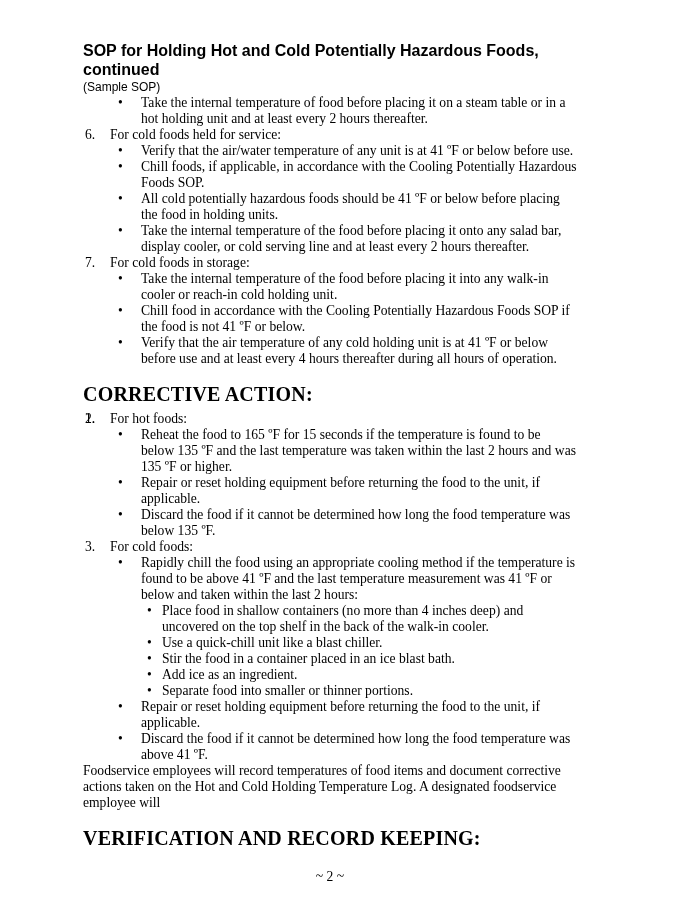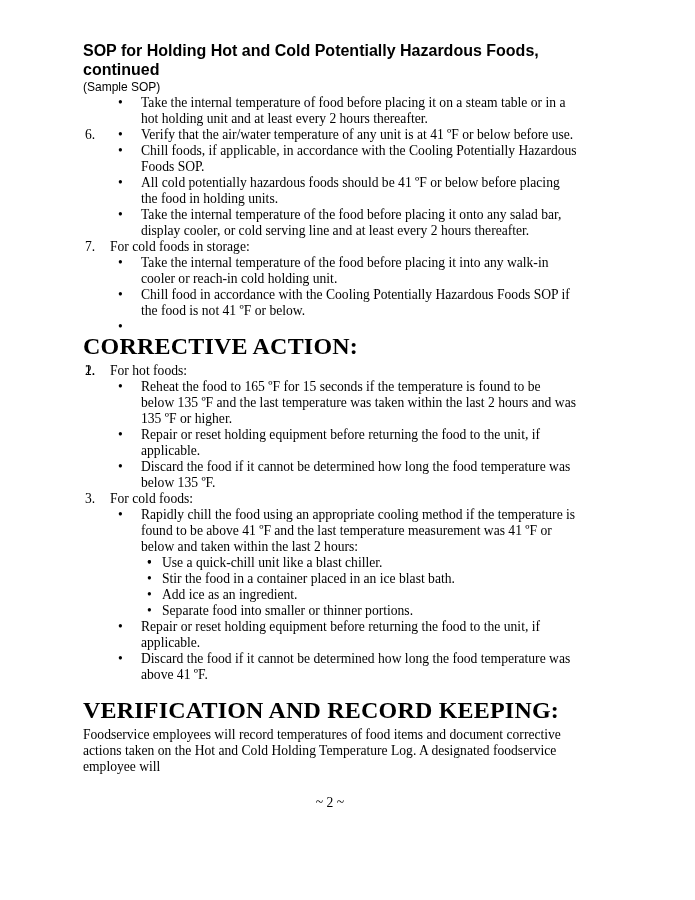--- a/index.html
+++ b/index.html
@@ -43,62 +43,62 @@
     top: 0;
   }
   .block.num      { padding-left: 27px; }
   .block.num .marker { left: 2px; }
   .block.bullet1  { padding-left: 58px; }
   .block.bullet1 .marker { left: 35px; }
   .block.bullet2  { padding-left: 79px; }
   .block.bullet2 .marker { left: 64px; }
   .block.heading {
     font-weight: bold;
-    font-size: 24px;
+    font-size: 20px;
     line-height: 22px;
     margin: 16px 0 6px 0;
     letter-spacing: 0.2px;
   }
   .block.para { margin: 0; }
   .page-footer {
     margin-top: 20px;
     text-align: center;
     font-size: 13.6px;
     line-height: 16px;
   }
 </style>
 </head>
 <body>
 
 <div class="page">
   <h1 class="doc-title">SOP for Holding Hot and Cold Potentially Hazardous Foods, continued</h1>
   <div class="doc-subtitle">(Sample SOP)</div>
   <div>
       <div class="block bullet1"><span class="marker">•</span><span class="text">Take the internal temperature of food before placing it on a steam table or in a hot holding unit and at least every 2 hours thereafter.</span></div>
-      <div class="block num"><span class="marker">6.</span></div>
+      <div class="block num"><span class="marker">6.</span><span class="text">For cold foods held for service:</span></div>
       <div class="block bullet1"><span class="marker">•</span><span class="text">Verify that the air/water temperature of any unit is at 41 ºF or below before use.</span></div>
       <div class="block bullet1"><span class="marker">•</span><span class="text">Chill foods, if applicable, in accordance with the Cooling Potentially Hazardous Foods SOP.</span></div>
       <div class="block bullet1"><span class="marker">•</span><span class="text">All cold potentially hazardous foods should be 41 ºF or below before placing the food in holding units.</span></div>
       <div class="block bullet1"><span class="marker">•</span><span class="text">Take the internal temperature of the food before placing it onto any salad bar, display cooler, or cold serving line and at least every 2 hours thereafter.</span></div>
       <div class="block num"><span class="marker">7.</span><span class="text">For cold foods in storage:</span></div>
       <div class="block bullet1"><span class="marker">•</span><span class="text">Take the internal temperature of the food before placing it into any walk-in cooler or reach-in cold holding unit.</span></div>
       <div class="block bullet1"><span class="marker">•</span><span class="text">Chill food in accordance with the Cooling Potentially Hazardous Foods SOP if the food is not 41 ºF or below.</span></div>
-      <div class="block bullet1"><span class="marker">•</span></div>
+      <div class="block bullet1"><span class="marker">•</span><span class="text">Verify that the air temperature of any cold holding unit is at 41 ºF or below before use and at least every 4 hours thereafter during all hours of operation.</span></div>
       <div class="block heading"><span class="text">CORRECTIVE ACTION:</span></div>
       <div class="block num"><span class="marker">1.</span></div>
       <div class="block num"><span class="marker">2.</span><span class="text">For hot foods:</span></div>
       <div class="block bullet1"><span class="marker">•</span><span class="text">Reheat the food to 165 ºF for 15 seconds if the temperature is found to be below 135 ºF and the last temperature was taken within the last 2 hours and was 135 ºF or higher.</span></div>
       <div class="block bullet1"><span class="marker">•</span><span class="text">Repair or reset holding equipment before returning the food to the unit, if applicable.</span></div>
       <div class="block bullet1"><span class="marker">•</span><span class="text">Discard the food if it cannot be determined how long the food temperature was below 135 ºF.</span></div>
       <div class="block num"><span class="marker">3.</span><span class="text">For cold foods:</span></div>
       <div class="block bullet1"><span class="marker">•</span><span class="text">Rapidly chill the food using an appropriate cooling method if the temperature is found to be above 41 ºF and the last temperature measurement was 41 ºF or below and taken within the last 2 hours:</span></div>
-      <div class="block bullet2"><span class="marker">•</span></div>
+      <div class="block bullet2"><span class="marker">•</span><span class="text">Place food in shallow containers (no more than 4 inches deep) and uncovered on the top shelf in the back of the walk-in cooler.</span></div>
       <div class="block bullet2"><span class="marker">•</span><span class="text">Use a quick-chill unit like a blast chiller.</span></div>
       <div class="block bullet2"><span class="marker">•</span><span class="text">Stir the food in a container placed in an ice blast bath.</span></div>
       <div class="block bullet2"><span class="marker">•</span><span class="text">Add ice as an ingredient.</span></div>
       <div class="block bullet2"><span class="marker">•</span><span class="text">Separate food into smaller or thinner portions.</span></div>
       <div class="block bullet1"><span class="marker">•</span><span class="text">Repair or reset holding equipment before returning the food to the unit, if applicable.</span></div>
       <div class="block bullet1"><span class="marker">•</span><span class="text">Discard the food if it cannot be determined how long the food temperature was above 41 ºF.</span></div>
+      <div class="block para"><span class="text">Foodservice employees will record temperatures of food items and document corrective actions taken on the Hot and Cold Holding Temperature Log.  A designated foodservice employee will</span></div>
       <div class="block heading"><span class="text">VERIFICATION AND RECORD KEEPING:</span></div>
-      <div class="block para"><span class="text">Foodservice employees will record temperatures of food items and document corrective actions taken on the Hot and Cold Holding Temperature Log.  A designated foodservice employee will</span></div>
     </div>
   <div class="page-footer">~ 2 ~</div>
 </div>
 
 </body></html>

